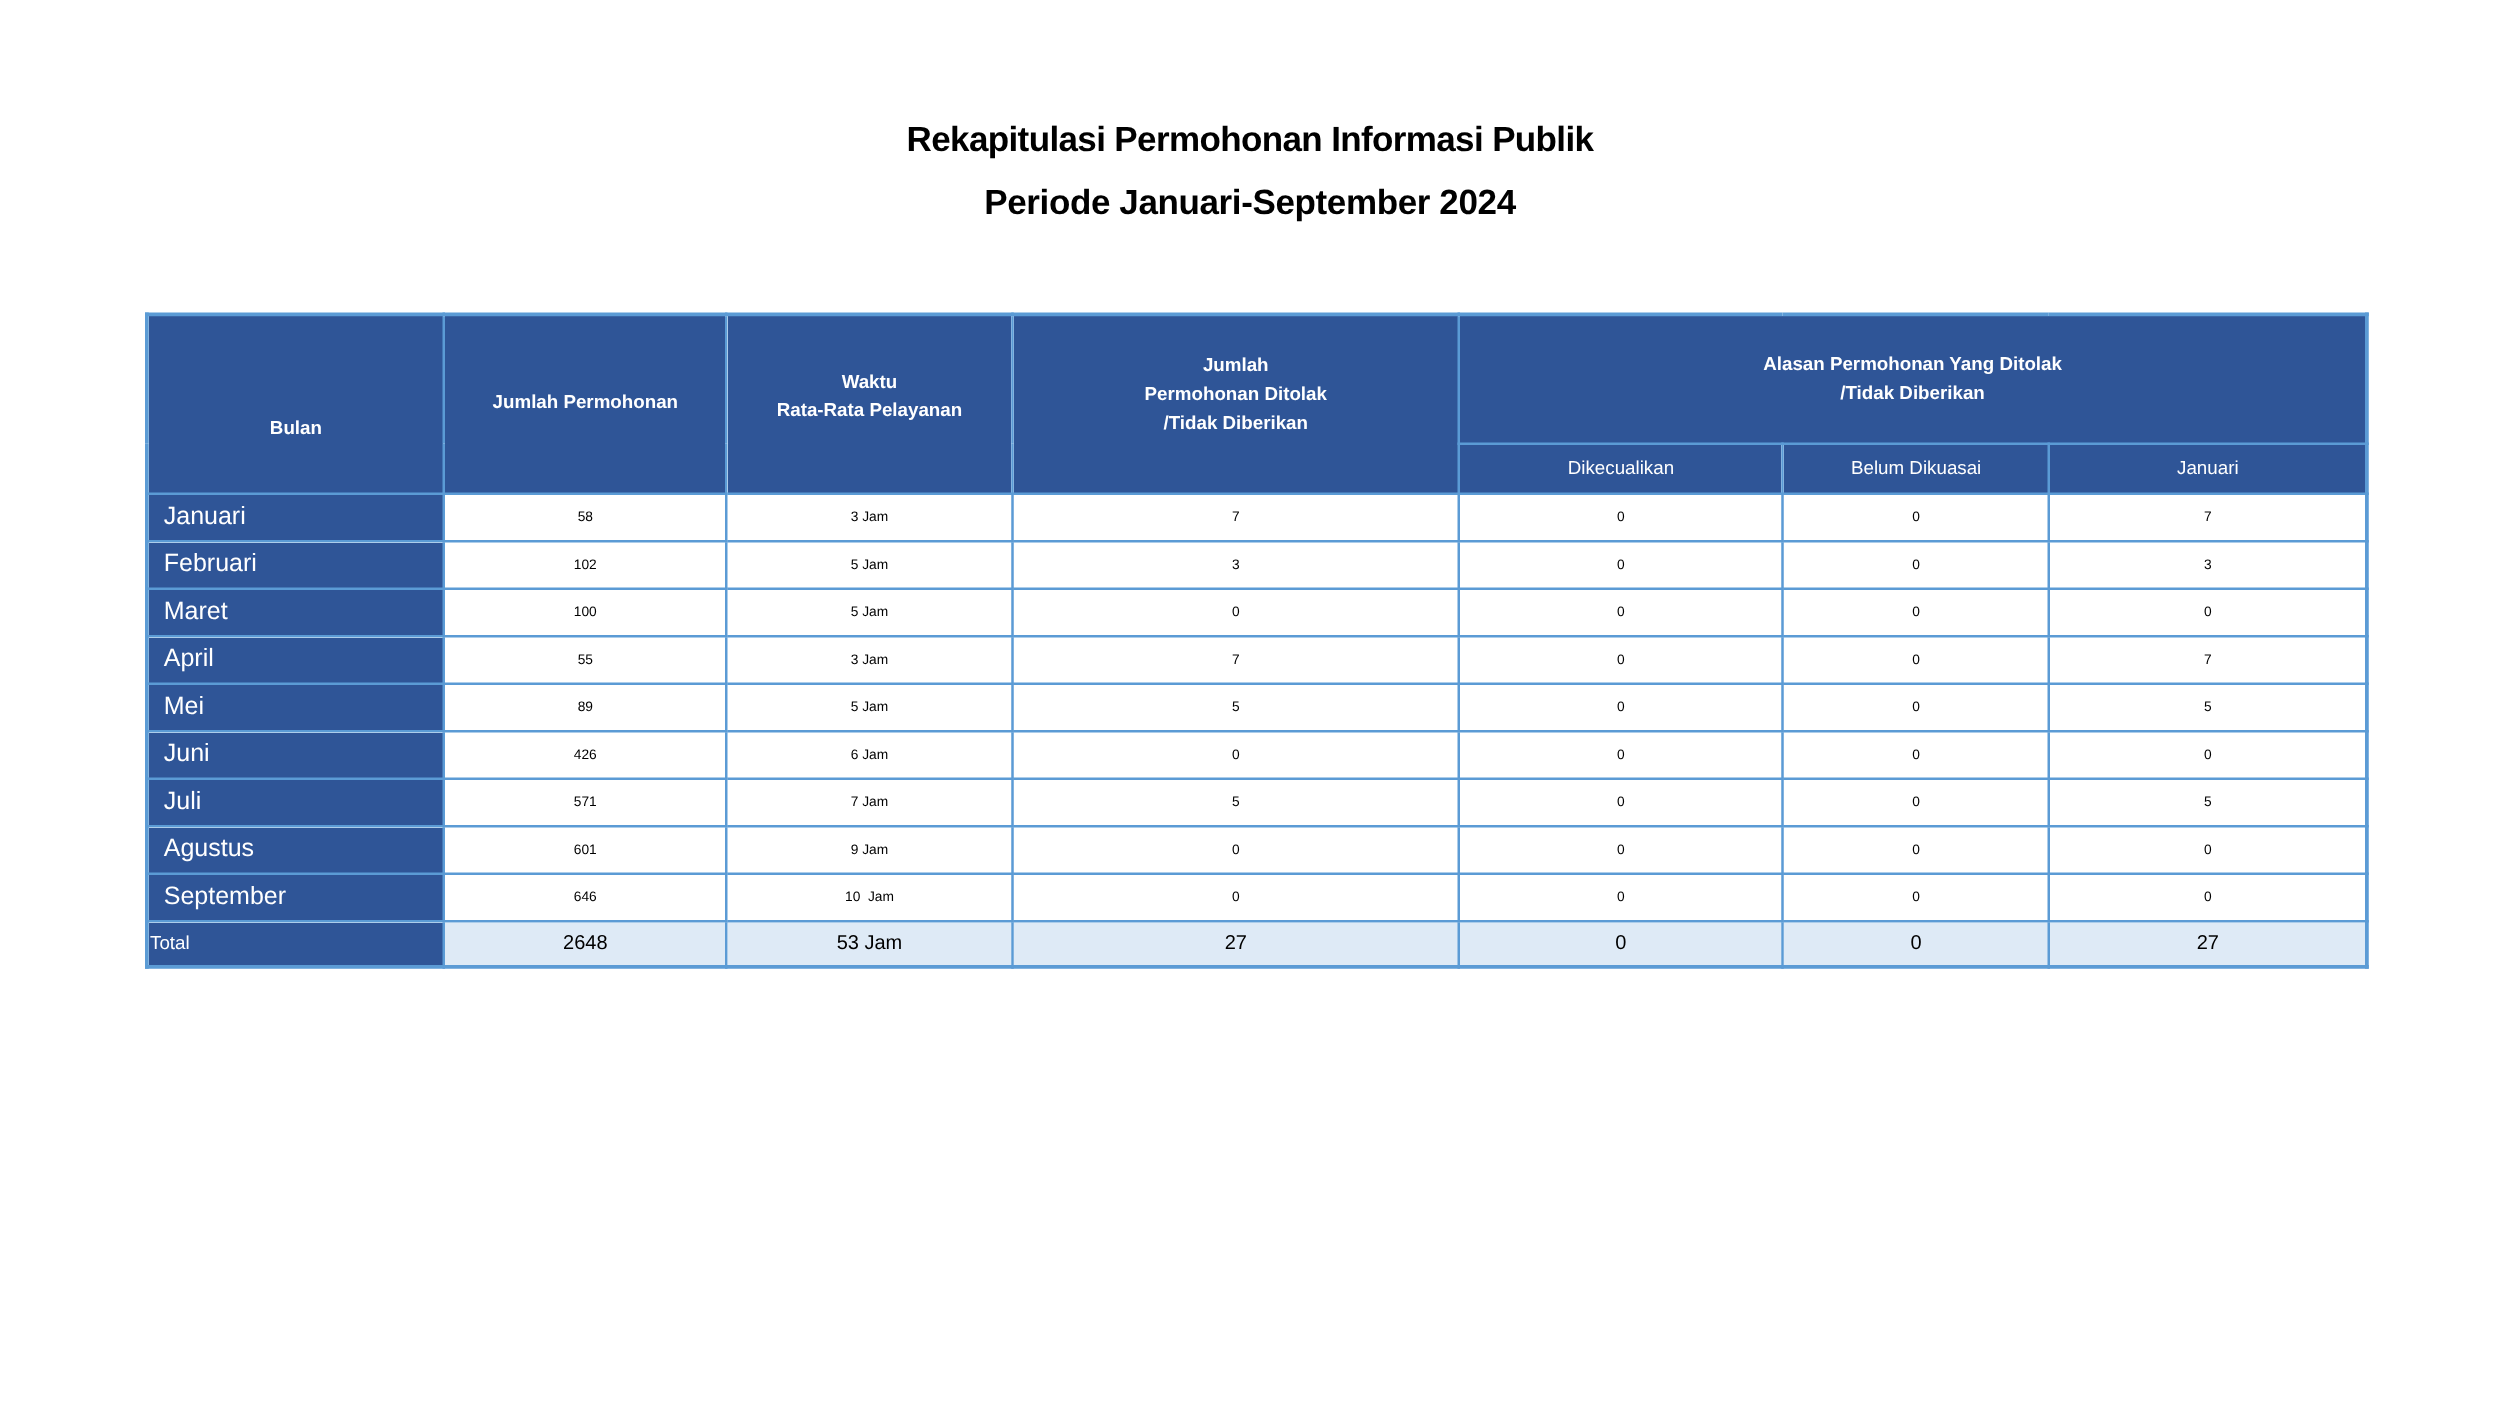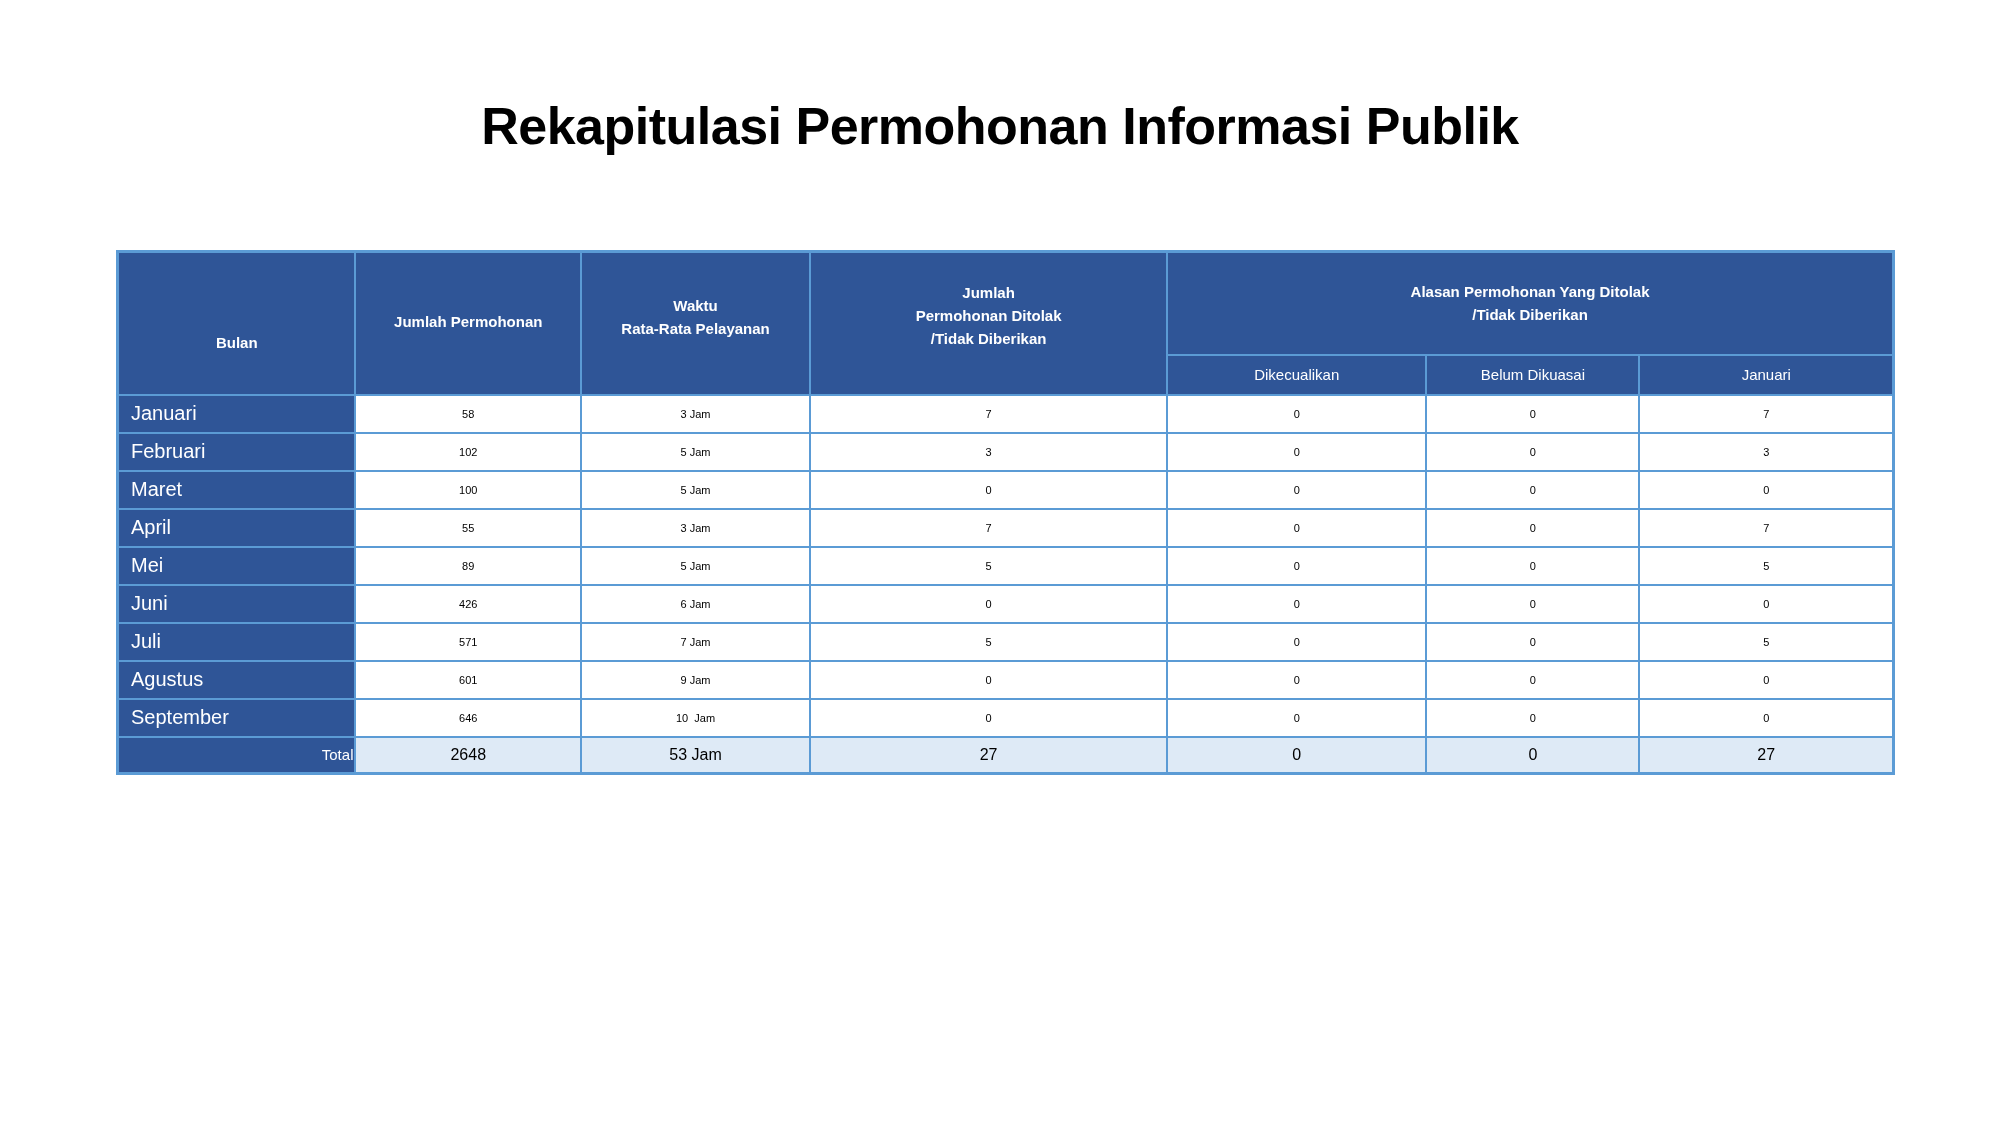--- a/index.html
+++ b/index.html
@@ -14,21 +14,21 @@
     height: 1125px;
     background: #ffffff;
     overflow: hidden;
   }
   .doc-title {
     position: absolute;
     top: 96px;
     left: 0;
     width: 2000px;
     text-align: center;
-    font-size: 52px;
+    font-size: 28px;
     font-weight: bold;
     color: #000000;
     letter-spacing: -0.5px;
   }
   .doc-subtitle {
     position: absolute;
     top: 146px;
     left: 0;
     width: 2000px;
     text-align: center;
@@ -97,34 +97,35 @@
     color: #000000;
     font-size: 11px;
     text-align: center;
     vertical-align: middle;
     white-space: pre-wrap;
   }
   tr.total-row td.total-label-cell {
     background: #2F5597;
     color: #ffffff;
     font-size: 15px;
-    text-align: right;
+    text-align: left;
     vertical-align: middle;
   }
   tr.total-row td.value-cell {
     background: #DEEAF6;
     font-size: 16px;
   }
 </style>
 </head>
 <body>
 
 <div class="page">
 
   <div class="doc-title">Rekapitulasi Permohonan Informasi Publik</div>
+  <div class="doc-subtitle">Periode Januari-September 2024</div>
 
   <div class="table-wrap">
     <table class="recap">
       <colgroup>
         <col style="width:13.4%">
         <col style="width:12.7%">
         <col style="width:12.9%">
         <col style="width:20.1%">
         <col style="width:14.6%">
         <col style="width:12.0%">

